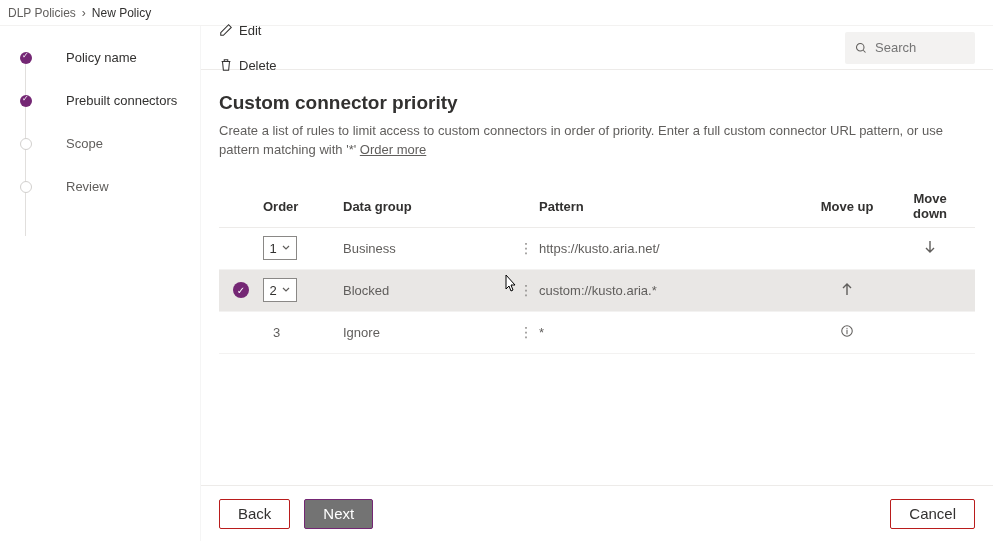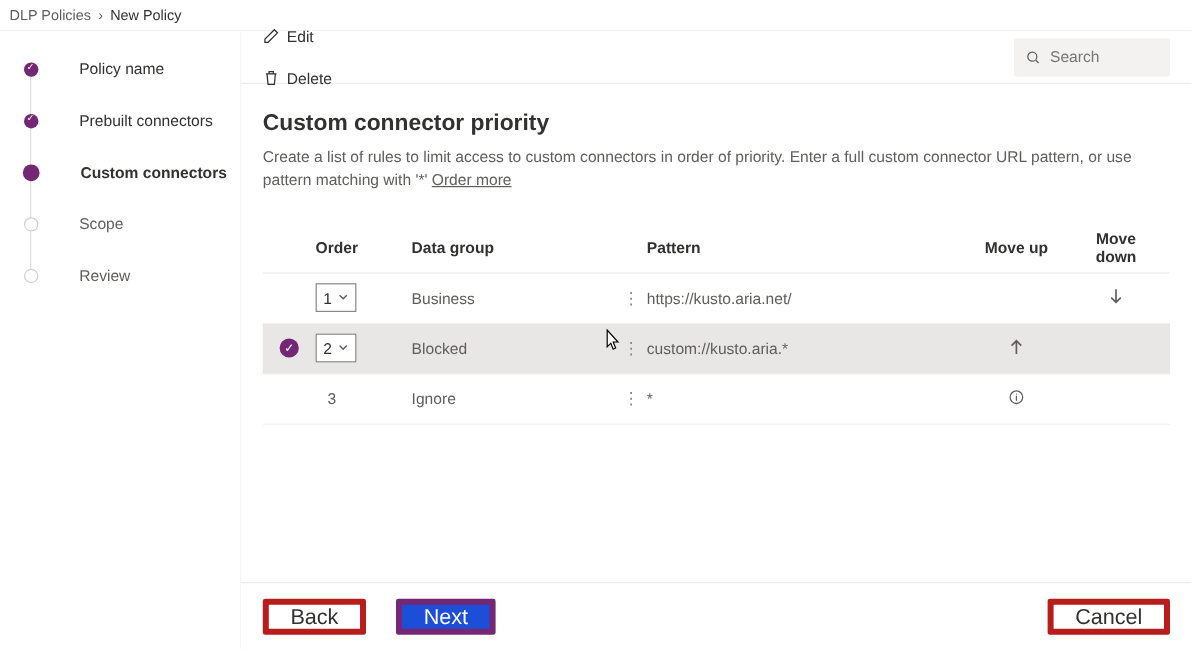--- a/index.html
+++ b/index.html
@@ -145,27 +145,27 @@
     height: 56px;
     border-top: 1px solid #edebe9;
     display: flex; align-items:center;
     padding: 0 18px;
     justify-content: space-between;
     background:#fff;
   }
   .footer-left { display:flex; gap:14px; }
   .btn {
     height: 30px; padding: 0 18px;
-    border: 5px solid #b91c1c;
+    border: 1px solid #b91c1c;
     background: #fff; color:#323130;
-    font-size: 18px; cursor:pointer;
+    font-size: 15px; cursor:pointer;
     border-radius: 2px;
   }
   .btn.primary {
-    background: #1d4ed8; border-color:#742774; color:#fff;margin-left:11px;
+    background: #737373; border-color:#742774; color:#fff;
   }
 
   .cursor-img {
     position: absolute;
     left: 302px; top: 248px;
     width: 16px; height: 20px;
     pointer-events:none;
     z-index: 50;
   }
 </style>
@@ -181,24 +181,20 @@
 <div class="layout">
   <div class="sidebar">
     <div class="connector-line"></div>
     <div class="step done">
       <span class="dot"></span>
       <span class="label">Policy name</span>
     </div>
     <div class="step done">
       <span class="dot"></span>
       <span class="label">Prebuilt connectors</span>
-    </div>
-    <div class="step active">
-      <span class="dot"></span>
-      <span class="label">Custom connectors</span>
     </div>
     <div class="step todo">
       <span class="dot"></span>
       <span class="label">Scope</span>
     </div>
     <div class="step todo">
       <span class="dot"></span>
       <span class="label">Review</span>
     </div>
   </div>

